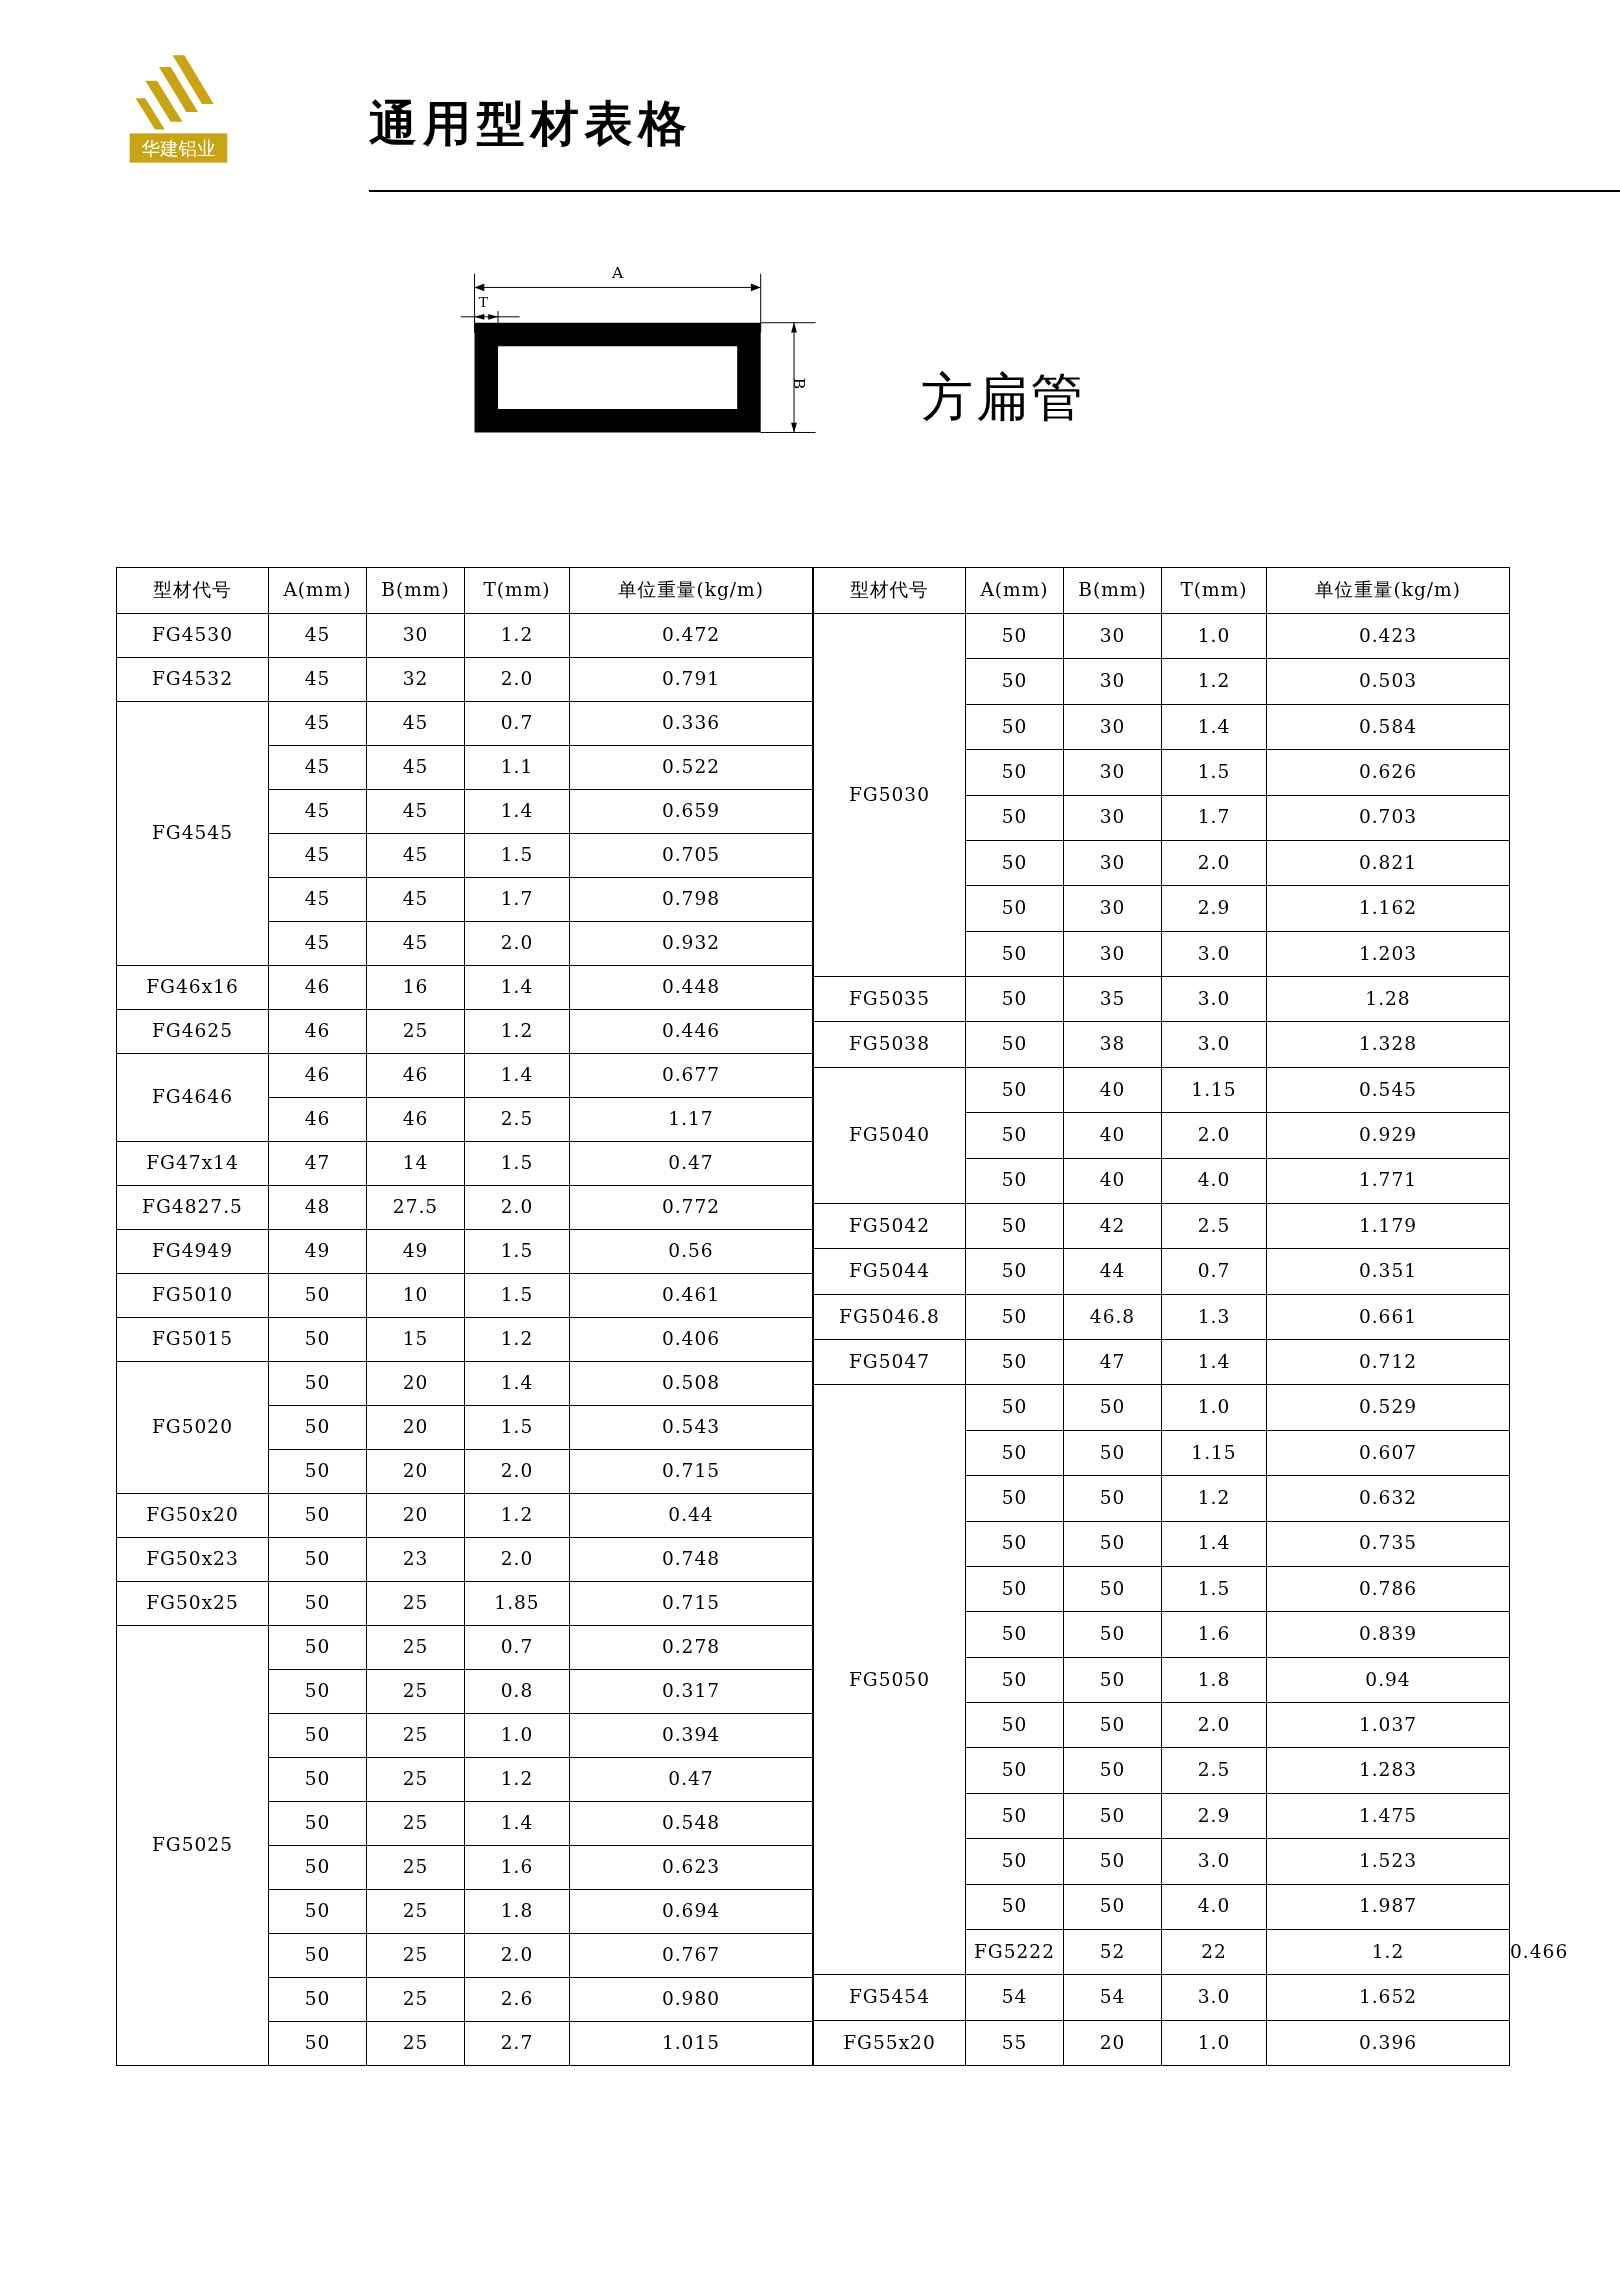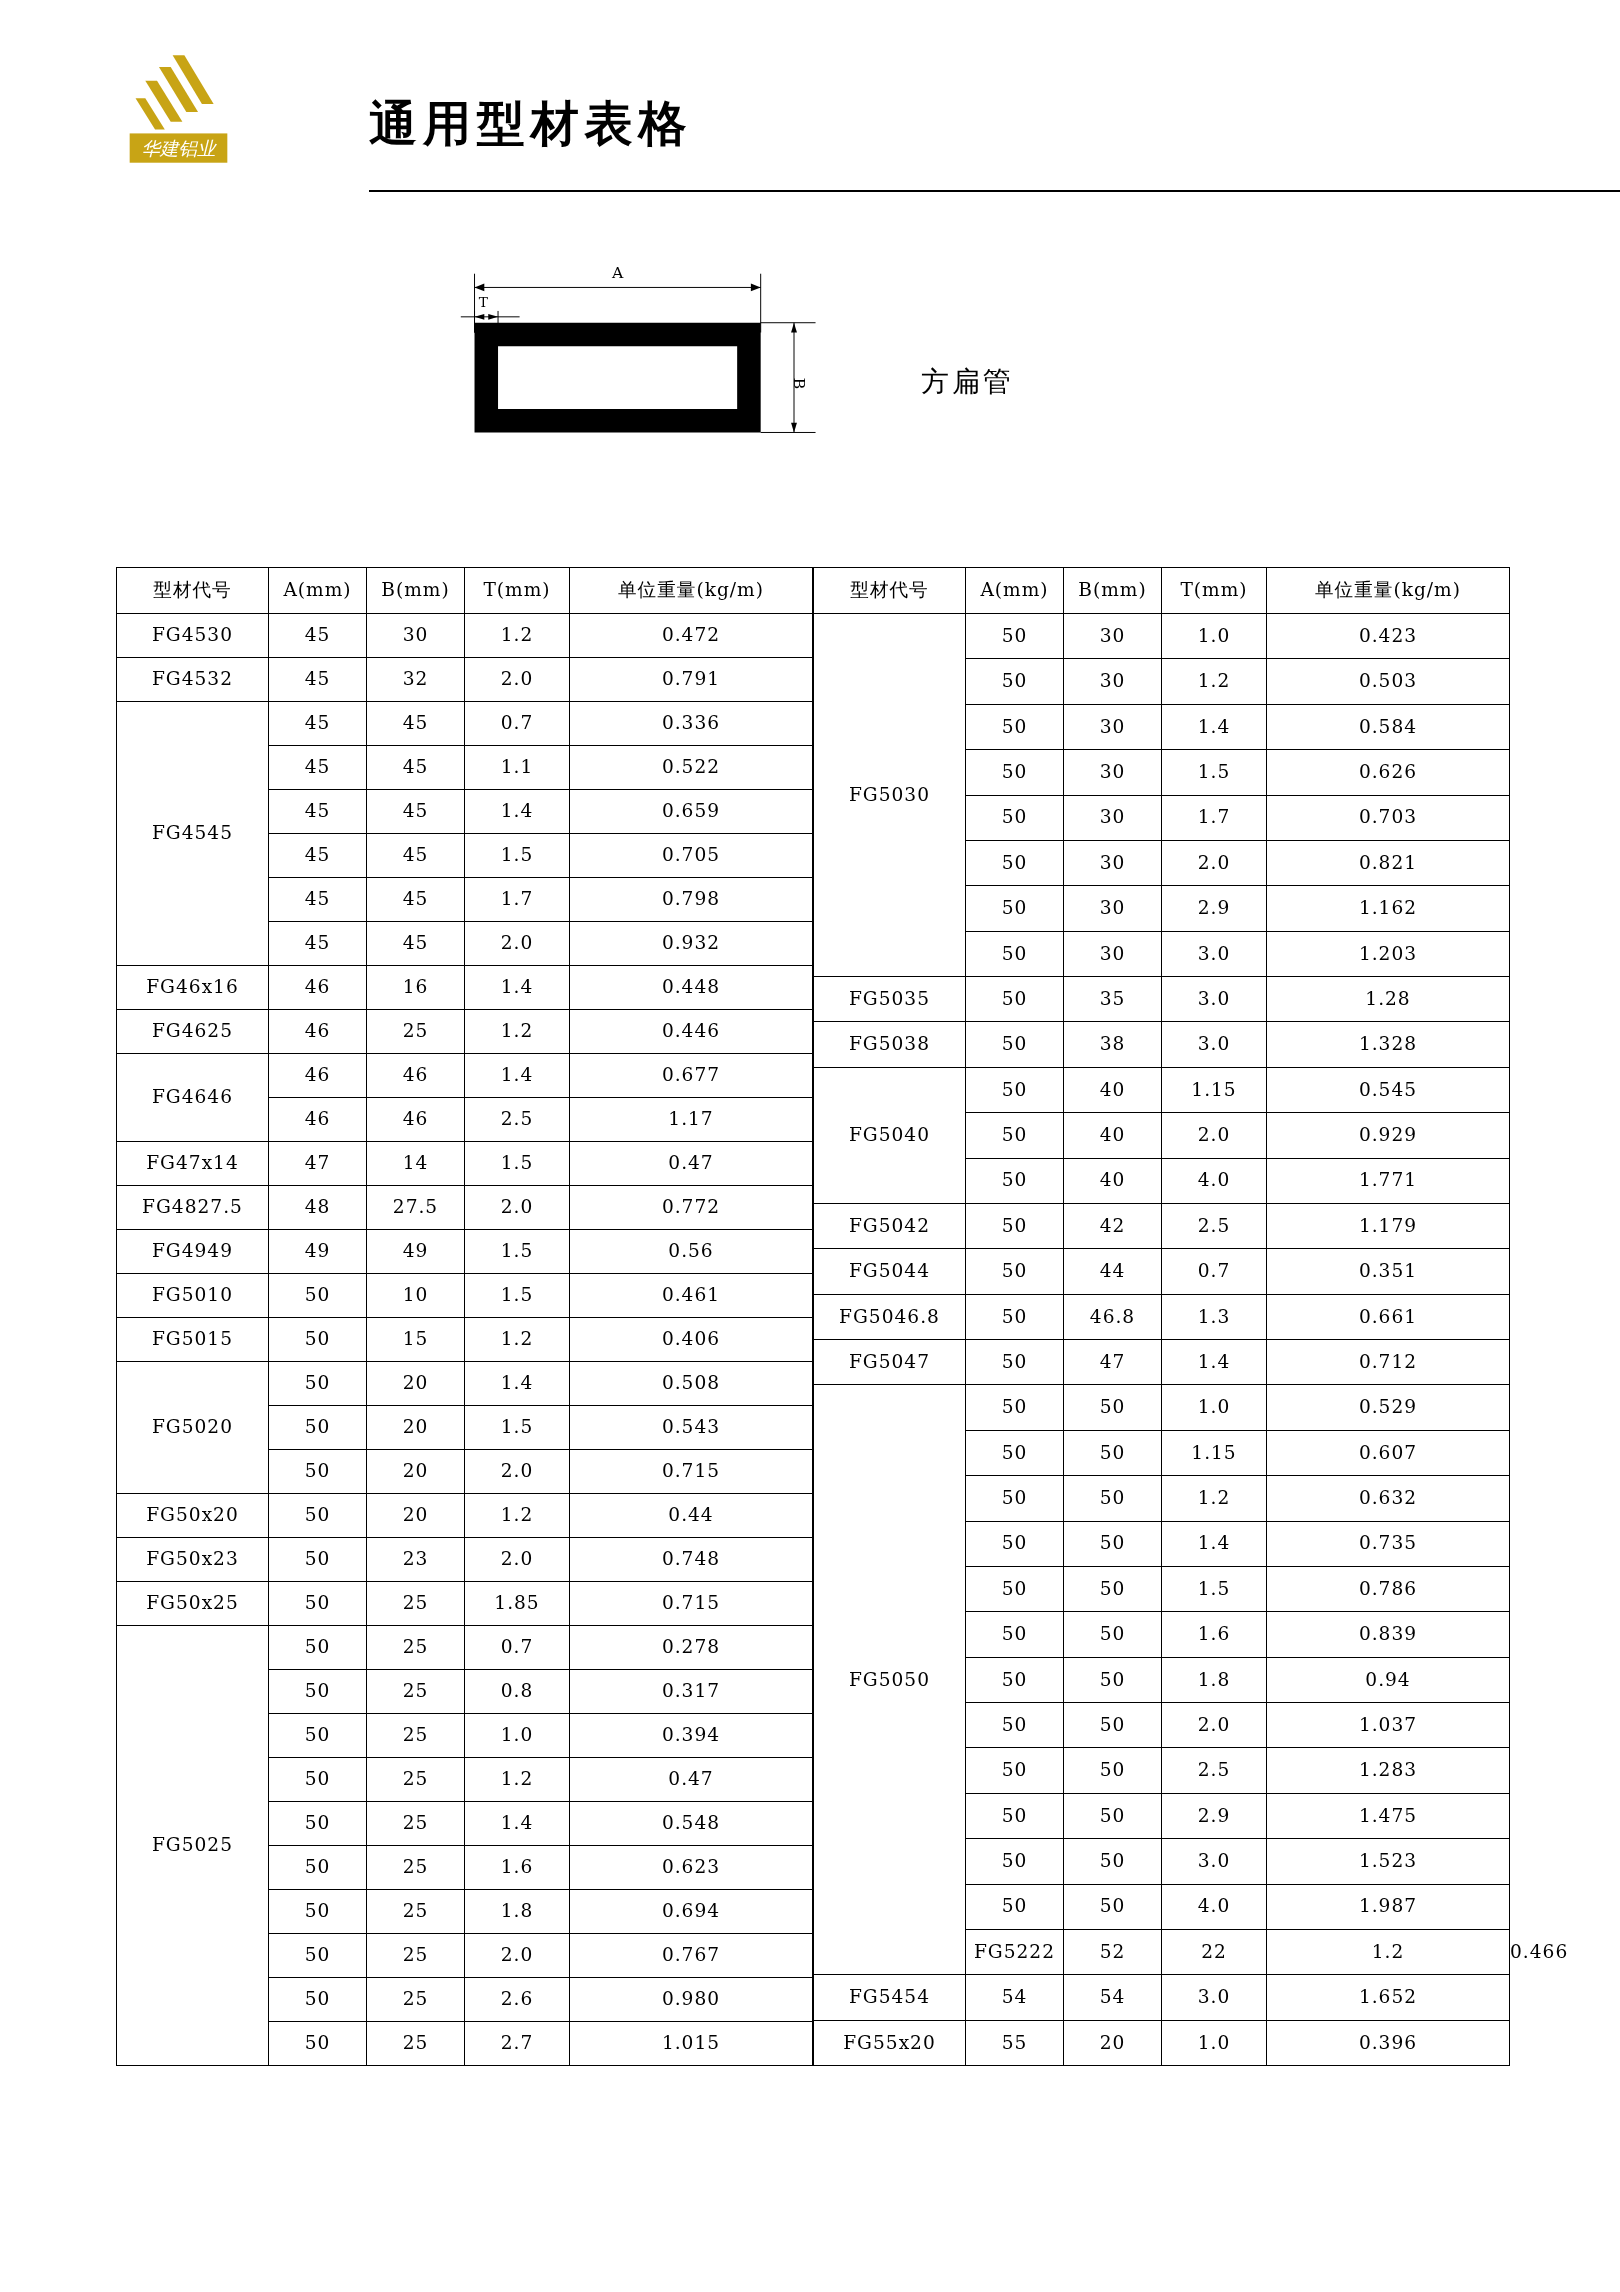--- a/index.html
+++ b/index.html
@@ -28,21 +28,20 @@
     top: 51px;
     width: 1392px;
     height: 103px;
   }
   .logo {
     position: absolute;
     left: 0px;
     top: 0px;
     width: 125px;
     height: 116px;
-    font-style: italic;
   }
   .logo svg { display: block; }
   .header-title {
     position: absolute;
     left: 253px;
     top: 41px;
     font-family: "DejaVu Sans", sans-serif;
     font-size: 48px;
     font-weight: bold;
     letter-spacing: 5.9px;
@@ -66,21 +65,21 @@
     width: 392px;
     height: 196px;
   }
   .diagram svg { display: block; }
 
   .shape-title {
     position: absolute;
     left: 921px;
     top: 363px;
     font-family: "DejaVu Sans", sans-serif;
-    font-size: 28px;
+    font-size: 52px;
     letter-spacing: 2.9px;
     color: #000;
     white-space: nowrap;
   }
 
   
   .tables {
     position: absolute;
     left: 116px;
     top: 567px;

